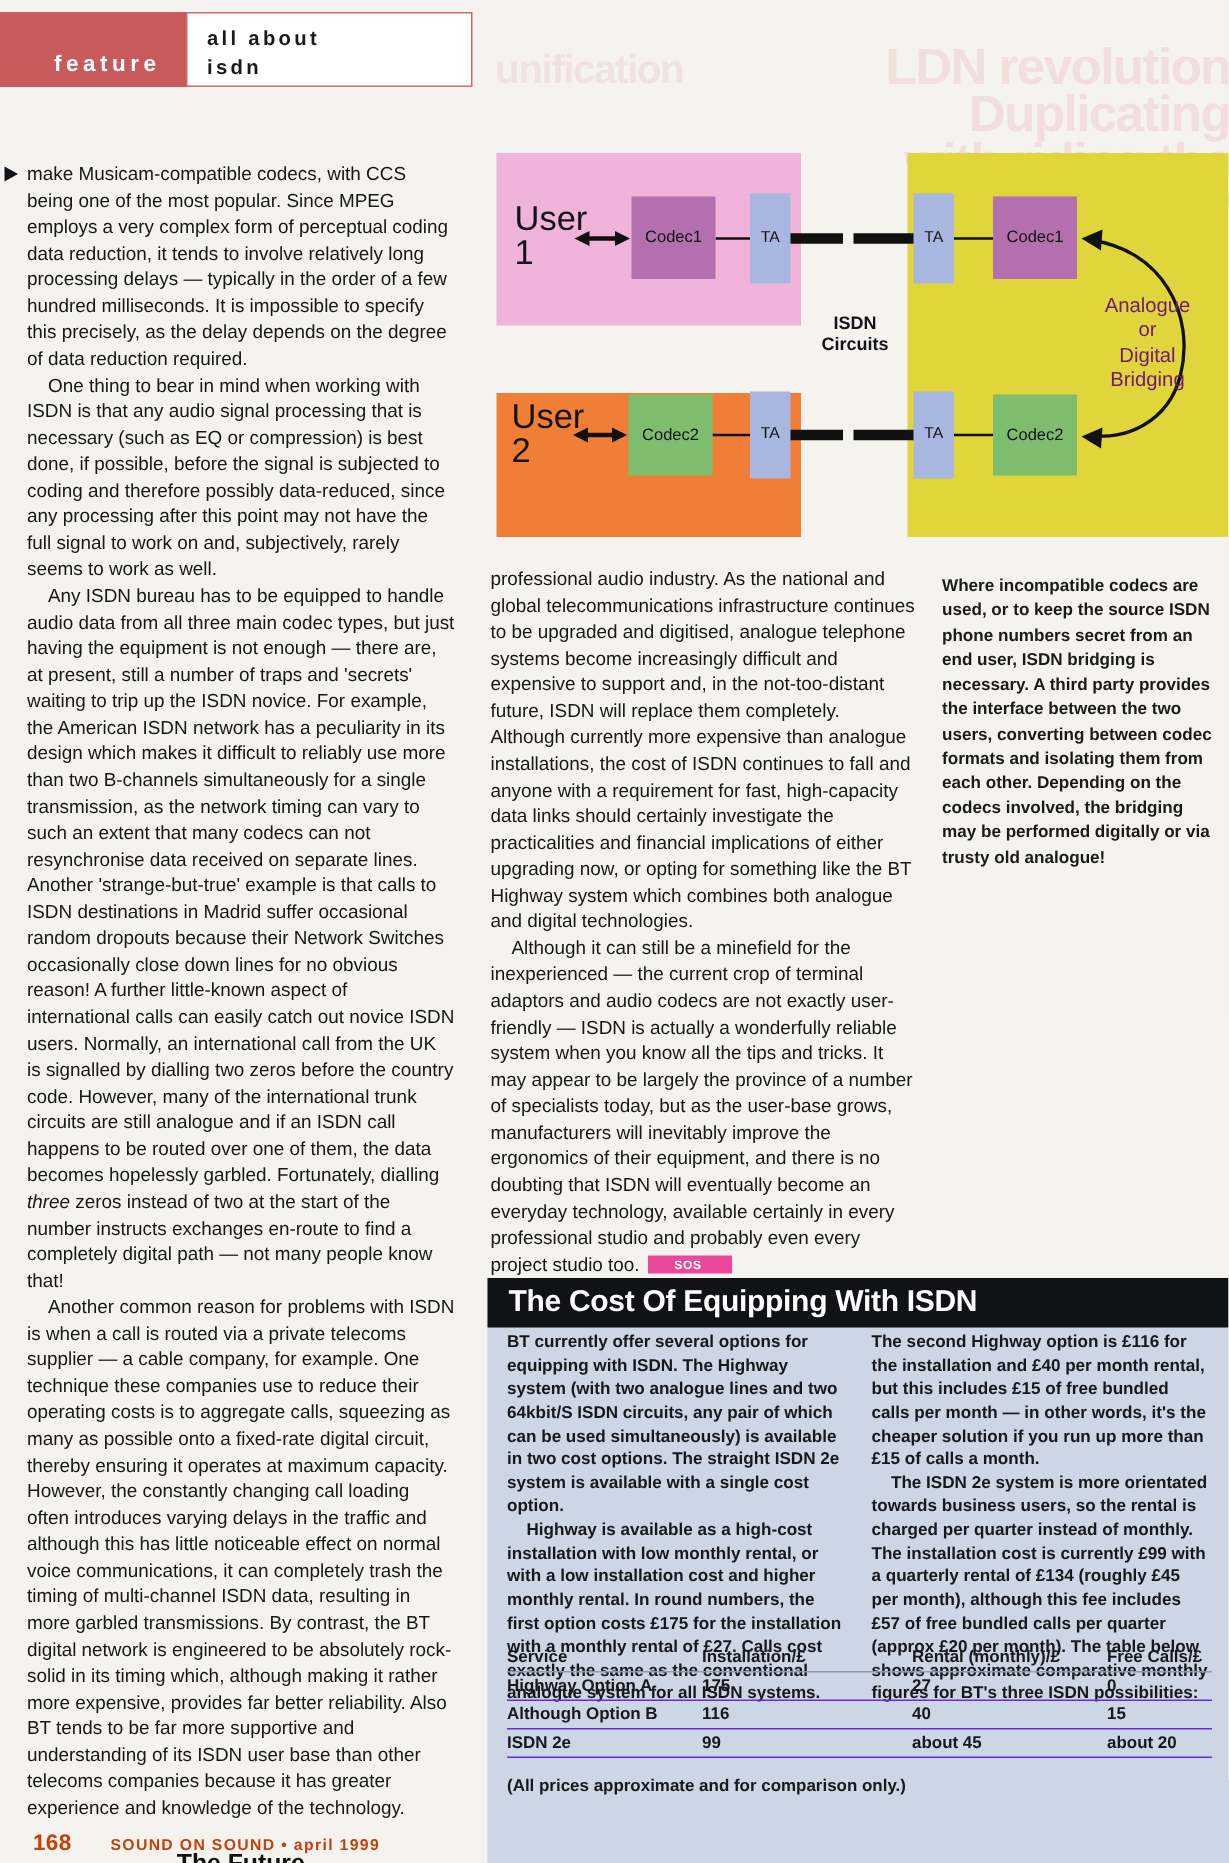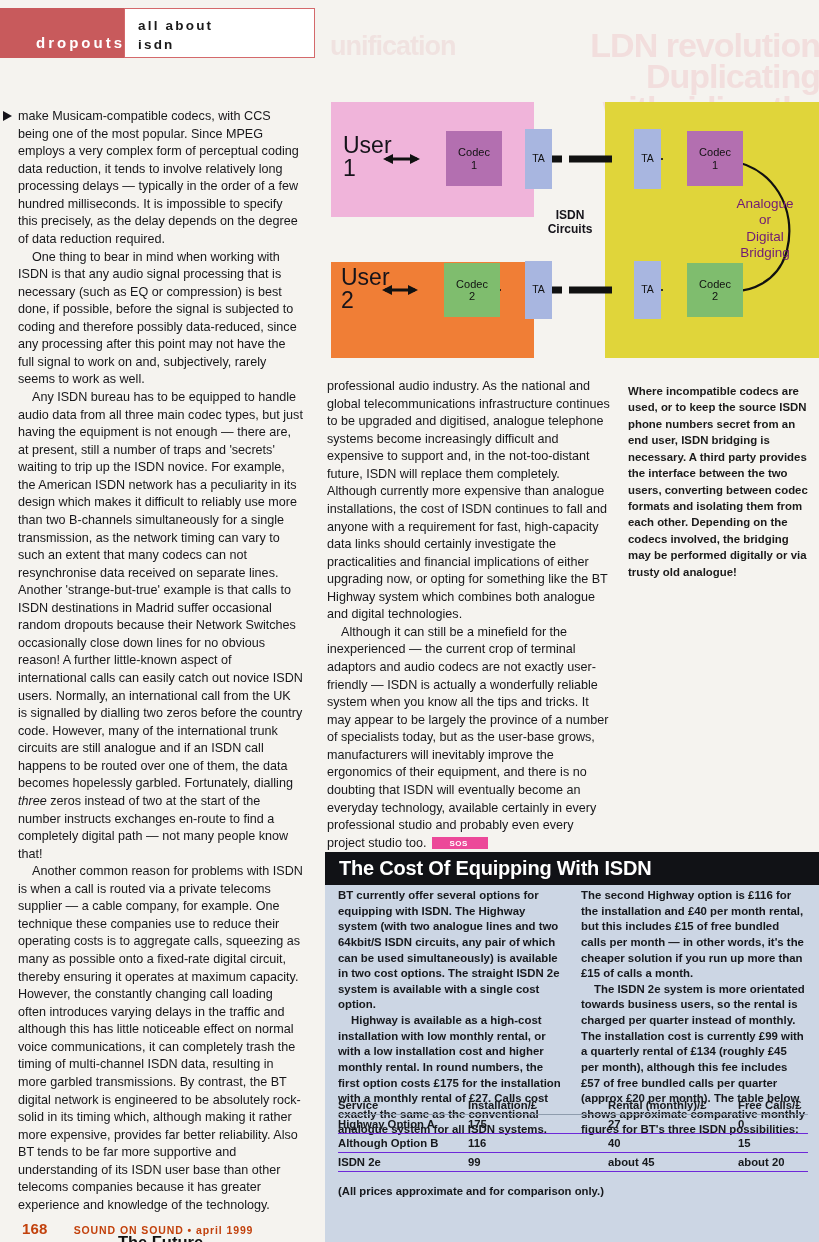--- a/index.html
+++ b/index.html
@@ -99,24 +99,22 @@
                   background: #e0d53a; }
 
   .dbox {
     position: absolute;
     box-sizing: border-box;
     color: #111;
     font-size: 11px;
     line-height: 1.12;
     text-align: center;
     display: flex;
-    flex-direction: column;
     align-items: center;
     justify-content: center;
-    margin-left: 25px;
   }
   .codec-purple { background: #b36fb0; }
   .codec-green  { background: #7fbd6e; }
   .ta-box       { background: #a8b6e0; font-size: 10.5px; }
 
   .cod1a { left: 96px;  top: 31px;  width: 56px; height: 55px; }
   .ta1a  { left: 175px; top: 29px;  width: 27px; height: 60px; }
   .cod1b { left: 337px; top: 31px;  width: 56px; height: 55px; }
   .ta1b  { left: 284px; top: 29px;  width: 27px; height: 60px; }
 
@@ -315,21 +313,21 @@
 <div class="page">
 
   <div class="bleed bleed-left">unification</div>
   <div class="bleed bleed-right">
     <div>LDN revolution Duplicating</div>
     <div>with riding the diskwriter</div>
   </div>
 
   <div class="masthead">
     <div class="redblock"></div>
-    <div class="featureword">dropouts</div>
+    <div class="featureword">feature</div>
     <div class="whitebox"></div>
     <div class="kicker">
       <div>all about</div>
       <div>isdn</div>
     </div>
   </div>
 
   <div class="diagram">
     <div class="panel panel-pink"></div>
     <div class="panel panel-orange"></div>

